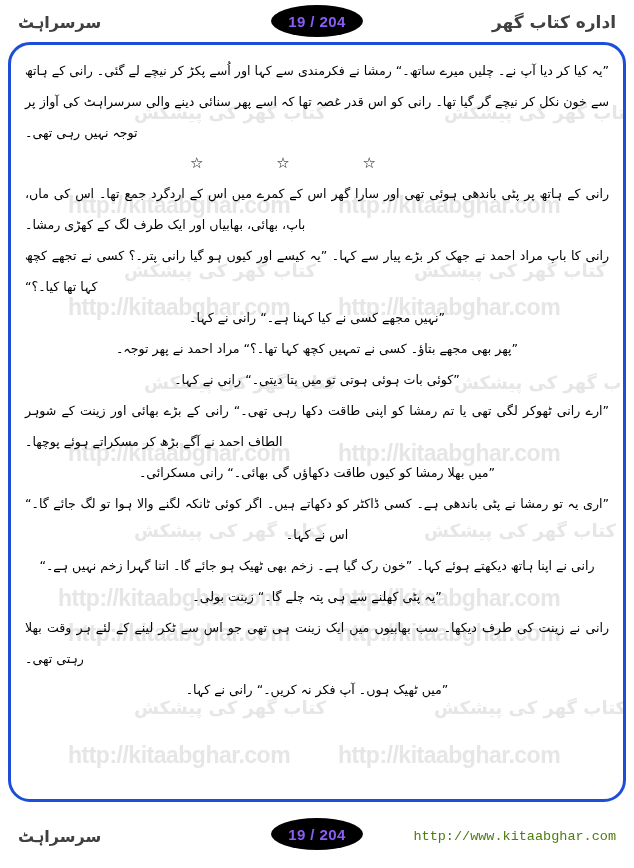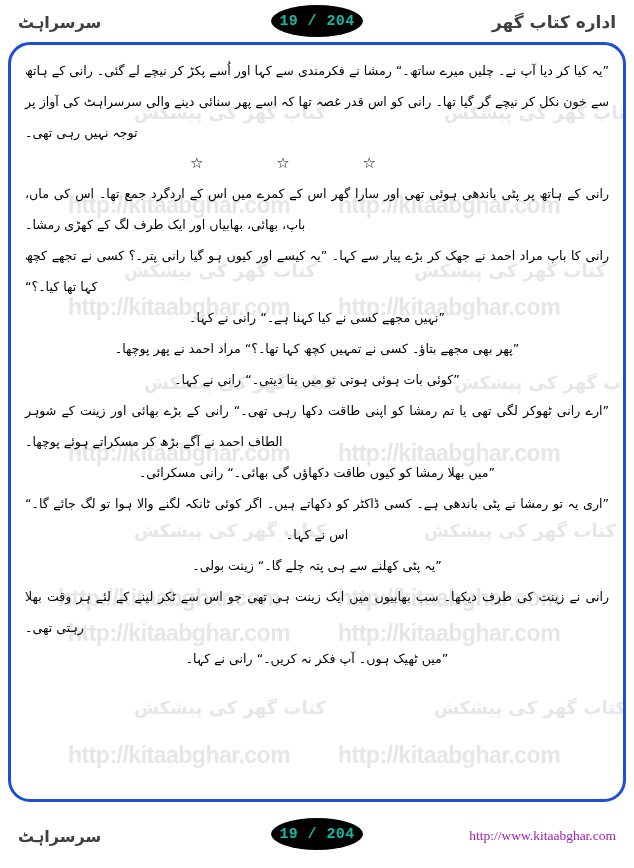--- a/index.html
+++ b/index.html
@@ -50,28 +50,28 @@
     letter-spacing: -0.3px;
   }
   .hdr-publisher { font-size: 17px; }
 
   
   .page-badge {
     position: absolute;
     left: 50%;
     transform: translateX(-50%);
     background: #000000;
-    color: #14b8a6;
+    color: #8b5cf6;
     border-radius: 50%;
     width: 92px;
     height: 32px;
     display: flex;
     align-items: center;
     justify-content: center;
-    font-family: Liberation Mono, monospace;
+    font-family: Liberation Sans, sans-serif;
     font-size: 15px;
     font-weight: bold;
     direction: ltr;
     letter-spacing: 0.4px;
   }
   .page-badge.top { top: 5px; }
   .page-badge.bottom { top: 0px; }
 
   
   .text-frame {
@@ -165,23 +165,23 @@
     width: 634px;
     height: 36px;
     display: flex;
     align-items: center;
     justify-content: space-between;
     padding: 0 18px;
     box-sizing: border-box;
     z-index: 5;
   }
   .ftr-url {
-    font-family: Liberation Serif, serif;
+    font-family: Liberation Mono, monospace;
     font-size: 13.5px;
-    color: #a21caf;
+    color: #4d7c0f;
     direction: ltr;
   }
   .footer-badge-wrap {
     position: absolute;
     left: 0;
     width: 634px;
     top: 0;
     height: 34px;
   }
 </style>
@@ -223,25 +223,26 @@
 
   <div class="text-frame">
     <div class="frame-inner">
       <div class="body-text">
 
         <p class="para lead">”یہ کیا کر دیا آپ نے۔ چلیں میرے ساتھ۔“ رمشا نے فکرمندی سے کہا اور اُسے پکڑ کر نیچے لے گئی۔ رانی کے ہاتھ سے خون نکل کر نیچے گر گیا تھا۔ رانی کو اس قدر غصہ تھا کہ اسے پھر سنائی دینے والی سرسراہٹ کی آواز پر توجہ نہیں رہی تھی۔</p>
         <div class="stars">☆   ☆   ☆</div>
         <p class="para lead">رانی کے ہاتھ پر پٹی باندھی ہوئی تھی اور سارا گھر اس کے کمرے میں اس کے اردگرد جمع تھا۔ اس کی ماں، باپ، بھائی، بھابیاں اور ایک طرف لگ کے کھڑی رمشا۔</p>
         <p class="para lead">رانی کا باپ مراد احمد نے جھک کر بڑے پیار سے کہا۔ ”یہ کیسے اور کیوں ہو گیا رانی پتر۔؟ کسی نے تجھے کچھ کہا تھا کیا۔؟“</p>
         <p class="para line">”نہیں مجھے کسی نے کیا کہنا ہے۔“ رانی نے کہا۔</p>
-        <p class="para line">”پھر بھی مجھے بتاؤ۔ کسی نے تمہیں کچھ کہا تھا۔؟“ مراد احمد نے پھر پوچھا۔</p>
+        <p class="para line">”پھر بھی مجھے بتاؤ۔ کسی نے تمہیں کچھ کہا تھا۔؟“ مراد احمد نے پھر توجہ۔</p>
         <p class="para line">”کوئی بات ہوئی ہوتی تو میں بتا دیتی۔“ رانی نے کہا۔</p>
         <p class="para lead">”ارے رانی ٹھوکر لگی تھی یا تم رمشا کو اپنی طاقت دکھا رہی تھی۔“ رانی کے بڑے بھائی اور زینت کے شوہر الطاف احمد نے آگے بڑھ کر مسکراتے ہوئے پوچھا۔</p>
         <p class="para line">”میں بھلا رمشا کو کیوں طاقت دکھاؤں گی بھائی۔“ رانی مسکرائی۔</p>
         <p class="para line">”اری یہ تو رمشا نے پٹی باندھی ہے۔ کسی ڈاکٹر کو دکھاتے ہیں۔ اگر کوئی ٹانکہ لگنے والا ہوا تو لگ جائے گا۔“ اس نے کہا۔</p>
+        <p class="para line">رانی نے اپنا ہاتھ دیکھتے ہوئے کہا۔ ”خون رک گیا ہے۔ زخم بھی ٹھیک ہو جائے گا۔ اتنا گہرا زخم نہیں ہے۔“</p>
         <p class="para line">”یہ پٹی کھلنے سے ہی پتہ چلے گا۔“ زینت بولی۔</p>
         <p class="para lead">رانی نے زینت کی طرف دیکھا۔ سب بھابیوں میں ایک زینت ہی تھی جو اس سے ٹکر لینے کے لئے ہر وقت بھلا رہتی تھی۔</p>
         <p class="para line">”میں ٹھیک ہوں۔ آپ فکر نہ کریں۔“ رانی نے کہا۔</p>
 
       </div>
     </div>
   </div>
 
   <div class="page-footer">
     <div class="ftr-url">http://www.kitaabghar.com</div>

